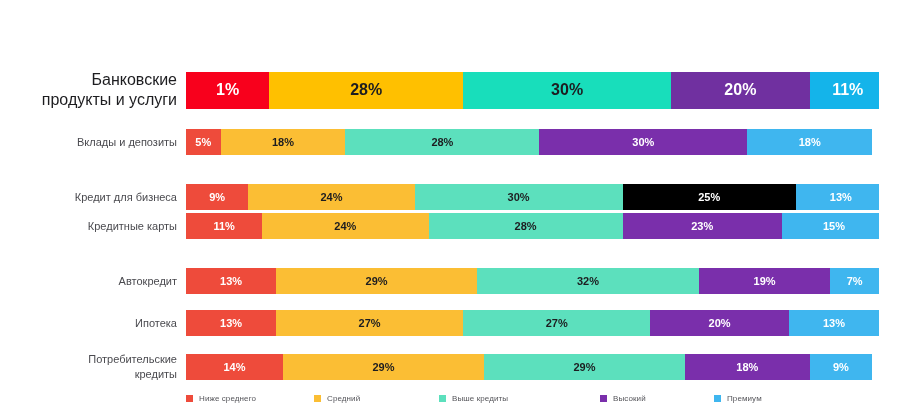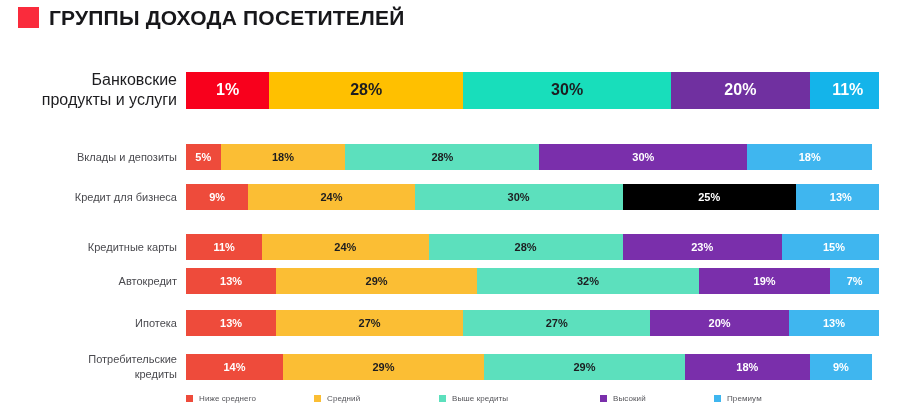--- a/index.html
+++ b/index.html
@@ -123,58 +123,54 @@
     font-size: 8px;
     color: #55555a;
     letter-spacing: 0.1px;
   }
 </style>
 </head>
 <body>
 
 <div class="chart-root">
 
-  <div class="title-row">
-    <span class="title-bullet"></span>
-    <span class="title-text">ГРУППЫ ДОХОДА ПОСЕТИТЕЛЕЙ</span>
-  </div>
 
   <div class="plot">
       <div class="row header" style="top: 8px;">
         <div class="row-label">Банковские
 продукты и услуги</div>
         <div class="bar">
           <div class="seg" style="flex: 0 0 12%; background: rgb(248, 0, 28); color: rgb(255, 255, 255);">1%</div>
           <div class="seg" style="flex: 0 0 28%; background: rgb(255, 192, 0); color: rgb(29, 29, 32);">28%</div>
           <div class="seg" style="flex: 0 0 30%; background: rgb(24, 222, 187); color: rgb(29, 29, 32);">30%</div>
           <div class="seg" style="flex: 0 0 20%; background: rgb(112, 48, 160); color: rgb(255, 255, 255);">20%</div>
           <div class="seg" style="flex: 0 0 11%; background: rgb(20, 180, 234); color: rgb(255, 255, 255);">11%</div>
         </div>
       </div>
-      <div class="row" style="top: 82px;">
+      <div class="row" style="top: 67px;">
         <div class="row-label">Вклады и депозиты</div>
         <div class="bar">
           <div class="seg" style="flex: 0 0 5%; background: rgb(238, 75, 59); color: rgb(255, 255, 255);">5%</div>
           <div class="seg" style="flex: 0 0 18%; background: rgb(251, 190, 52); color: rgb(29, 29, 32);">18%</div>
           <div class="seg" style="flex: 0 0 28%; background: rgb(92, 224, 189); color: rgb(29, 29, 32);">28%</div>
           <div class="seg" style="flex: 0 0 30%; background: rgb(122, 47, 171); color: rgb(255, 255, 255);">30%</div>
           <div class="seg" style="flex: 0 0 18%; background: rgb(63, 182, 239); color: rgb(255, 255, 255);">18%</div>
         </div>
       </div>
       <div class="row" style="top: 122px;">
         <div class="row-label">Кредит для бизнеса</div>
         <div class="bar">
           <div class="seg" style="flex: 0 0 9%; background: rgb(238, 75, 59); color: rgb(255, 255, 255);">9%</div>
           <div class="seg" style="flex: 0 0 24%; background: rgb(251, 190, 52); color: rgb(29, 29, 32);">24%</div>
           <div class="seg" style="flex: 0 0 30%; background: rgb(92, 224, 189); color: rgb(29, 29, 32);">30%</div>
           <div class="seg" style="flex: 0 0 25%; background: #000000; color: rgb(255, 255, 255);">25%</div>
           <div class="seg" style="flex: 0 0 13%; background: rgb(63, 182, 239); color: rgb(255, 255, 255);">13%</div>
         </div>
       </div>
-      <div class="row" style="top: 172px;">
+      <div class="row" style="top: 151px;">
         <div class="row-label">Кредитные карты</div>
         <div class="bar">
           <div class="seg" style="flex: 0 0 11%; background: rgb(238, 75, 59); color: rgb(255, 255, 255);">11%</div>
           <div class="seg" style="flex: 0 0 24%; background: rgb(251, 190, 52); color: rgb(29, 29, 32);">24%</div>
           <div class="seg" style="flex: 0 0 28%; background: rgb(92, 224, 189); color: rgb(29, 29, 32);">28%</div>
           <div class="seg" style="flex: 0 0 23%; background: rgb(122, 47, 171); color: rgb(255, 255, 255);">23%</div>
           <div class="seg" style="flex: 0 0 15%; background: rgb(63, 182, 239); color: rgb(255, 255, 255);">15%</div>
         </div>
       </div>
       <div class="row" style="top: 206px;">

